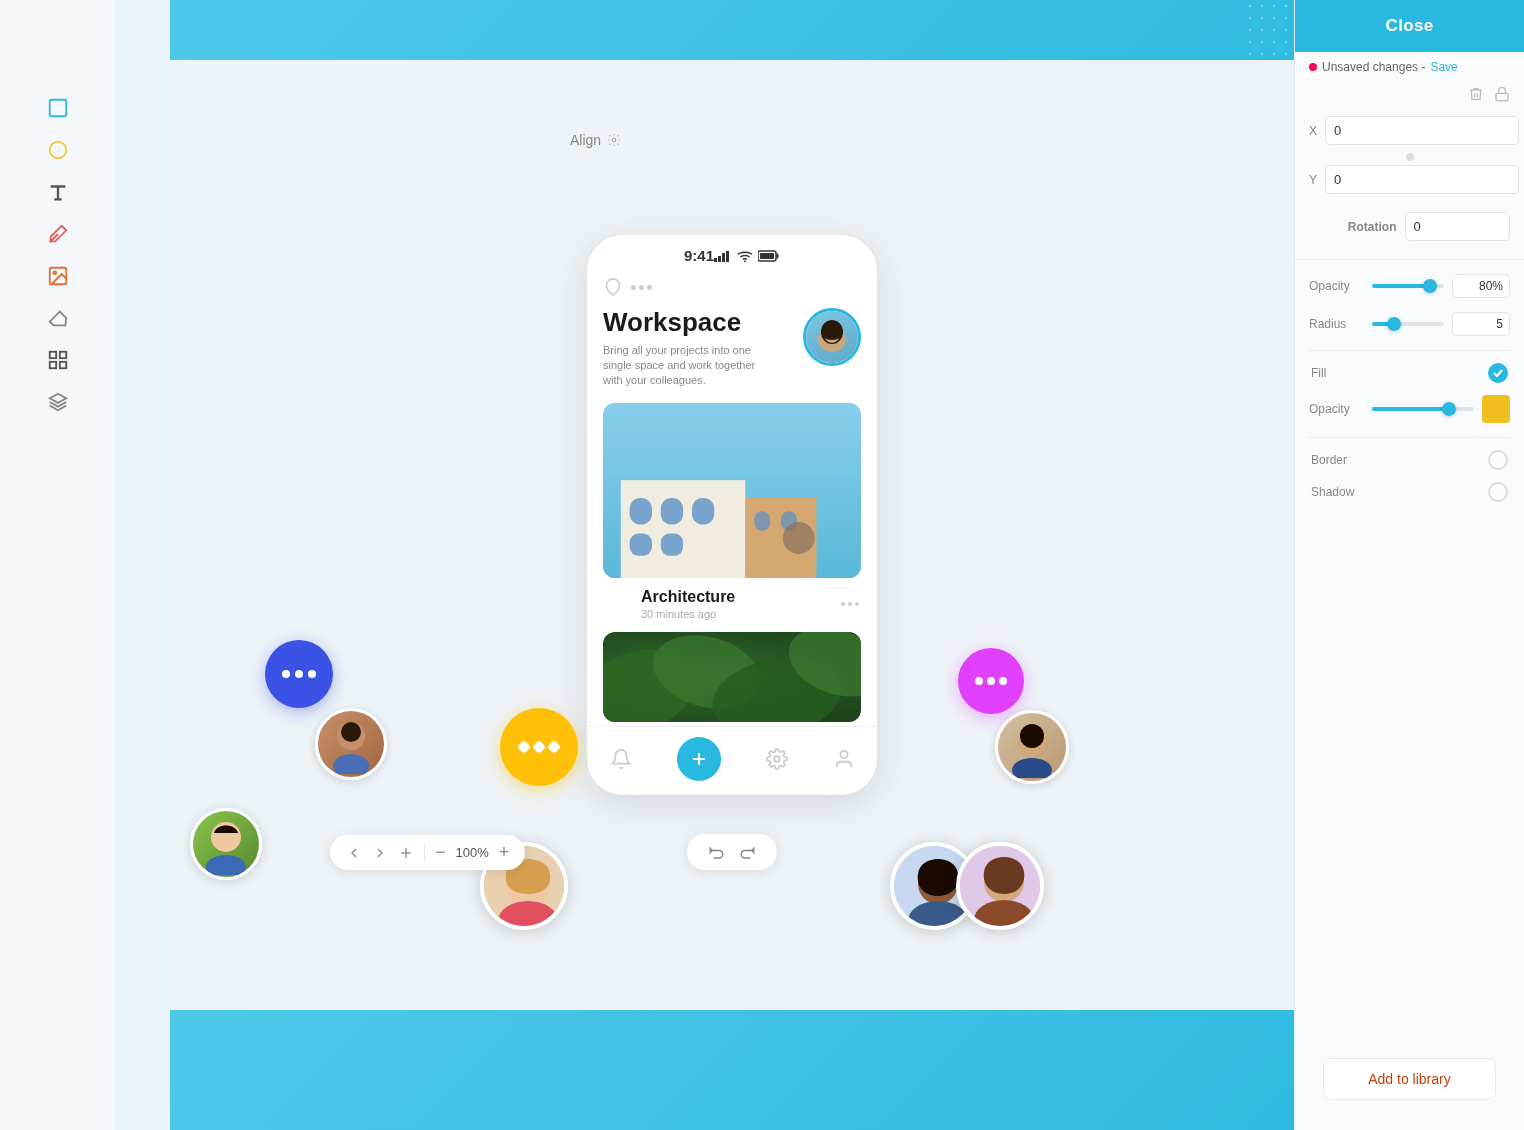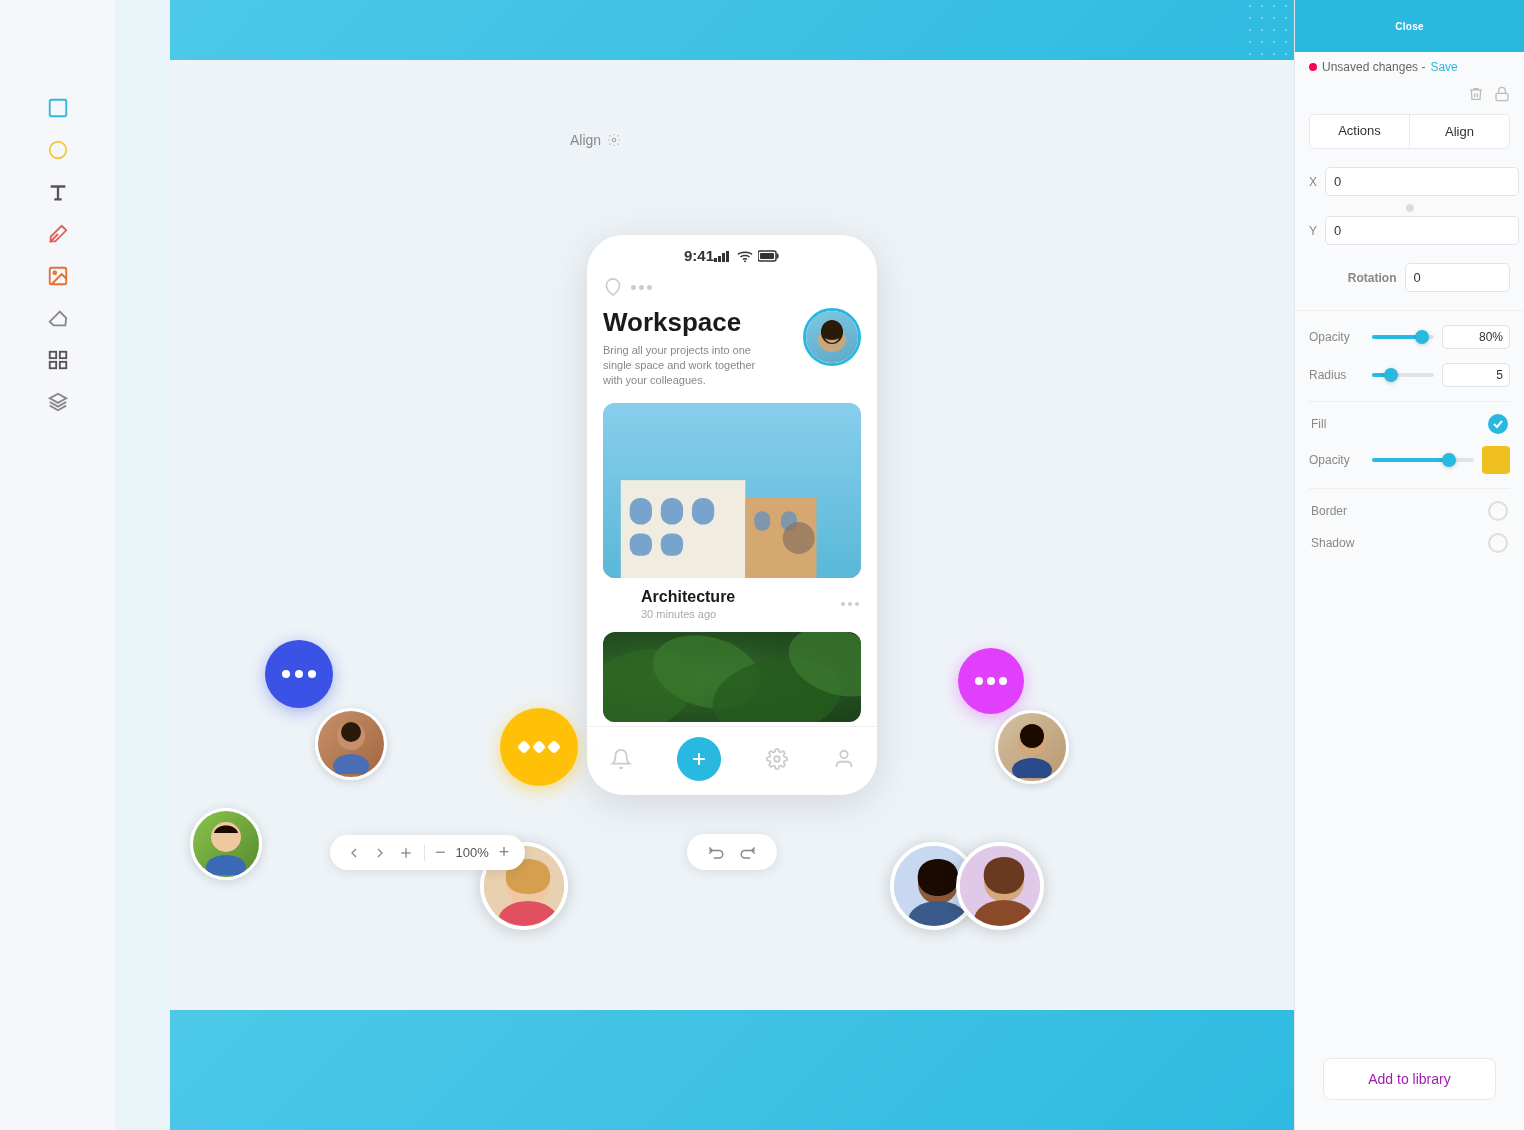--- a/index.html
+++ b/index.html
@@ -78,21 +78,21 @@
       flex-direction: column;
       z-index: 10;
     }
 
     .close-btn {
       background: #29b8e0;
       color: white;
       border: none;
       width: 100%;
       height: 52px;
-      font-size: 10px;
+      font-size: 17px;
       font-weight: 600;
       cursor: pointer;
       letter-spacing: 0.3px;
     }
 
     .unsaved-bar {
       display: flex;
       align-items: center;
       padding: 8px 14px;
       font-size: 12px;
@@ -203,21 +203,21 @@
       top: -5px;
       transform: translateX(-50%);
       box-shadow: 0 1px 4px rgba(0,0,0,0.2);
     }
     .slider-value {
       font-size: 12px;
       color: #333;
       border: 1px solid #e0e3e8;
       border-radius: 5px;
       padding: 4px 6px;
-      width: 68px;
+      width: 58px;
       text-align: right;
       background: white;
     }
 
     .toggle-row {
       display: flex;
       align-items: center;
       margin-bottom: 12px;
       padding: 0 2px;
     }
@@ -245,21 +245,21 @@
     }
 
     .add-library-btn {
       margin: auto 14px 16px;
       background: white;
       border: 1px solid #e5e8ed;
       border-radius: 8px;
       padding: 12px;
       font-size: 14px;
       font-weight: 500;
-      color: #a21caf;
+      color: #c2410c;
       cursor: pointer;
       text-align: center;
       width: calc(100% - 28px);
     }
 
     
     .phone-frame {
       width: 290px;
       background: white;
       border-radius: 36px;
@@ -745,24 +745,20 @@
         <path d="M19 6l-1 14H6L5 6"></path>
         <path d="M10 11v6M14 11v6"></path>
         <path d="M9 6V4h6v2"></path>
       </svg>
     <svg width="16" height="16" viewBox="0 0 24 24" fill="none" stroke="#bbb" stroke-width="2">
         <rect x="3" y="11" width="18" height="11" rx="2"></rect>
         <path d="M7 11V7a5 5 0 0 1 10 0v4"></path>
       </svg>
   </div>
 
-  <div class="action-tabs">
-    <button class="action-tab active">Actions</button>
-    <button class="action-tab">Align</button>
-  </div>
 
   <div class="panel-section">
 
     <div class="coord-row">
       <span class="coord-label">X</span>
       <input class="coord-input" value="0" readonly="" style="">
       <div class="coord-divider"></div>
 
     </div>
 

